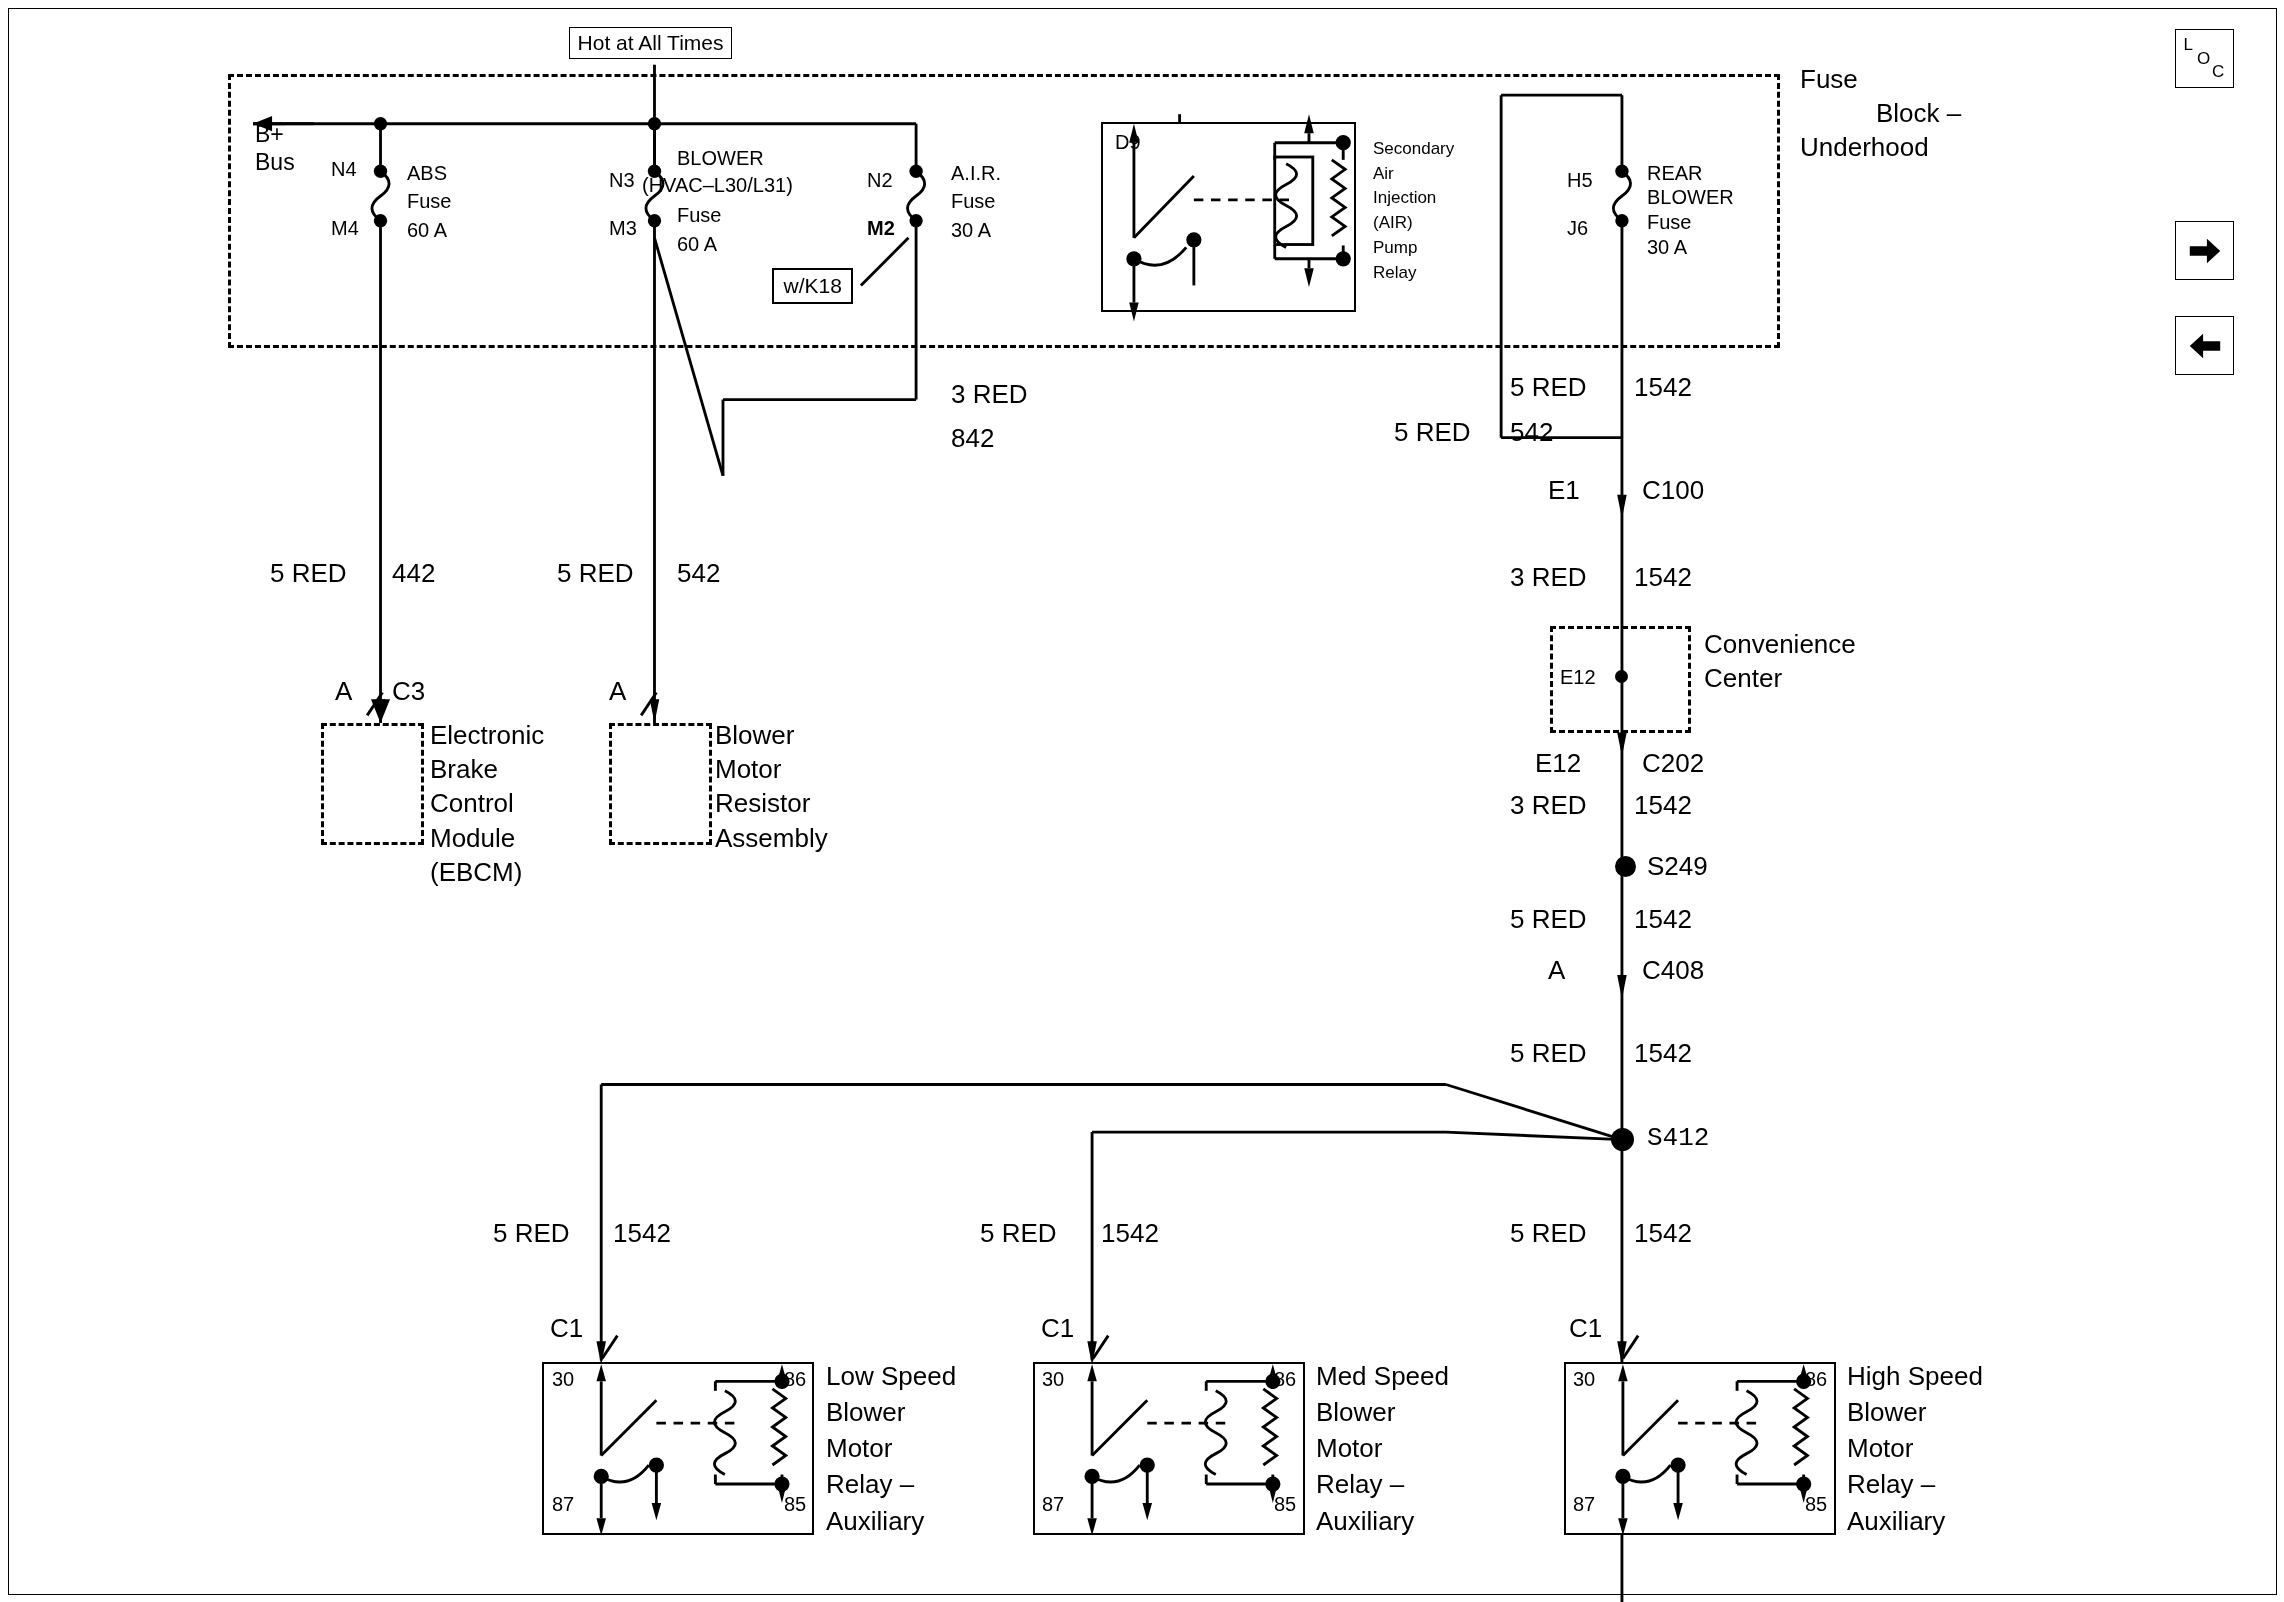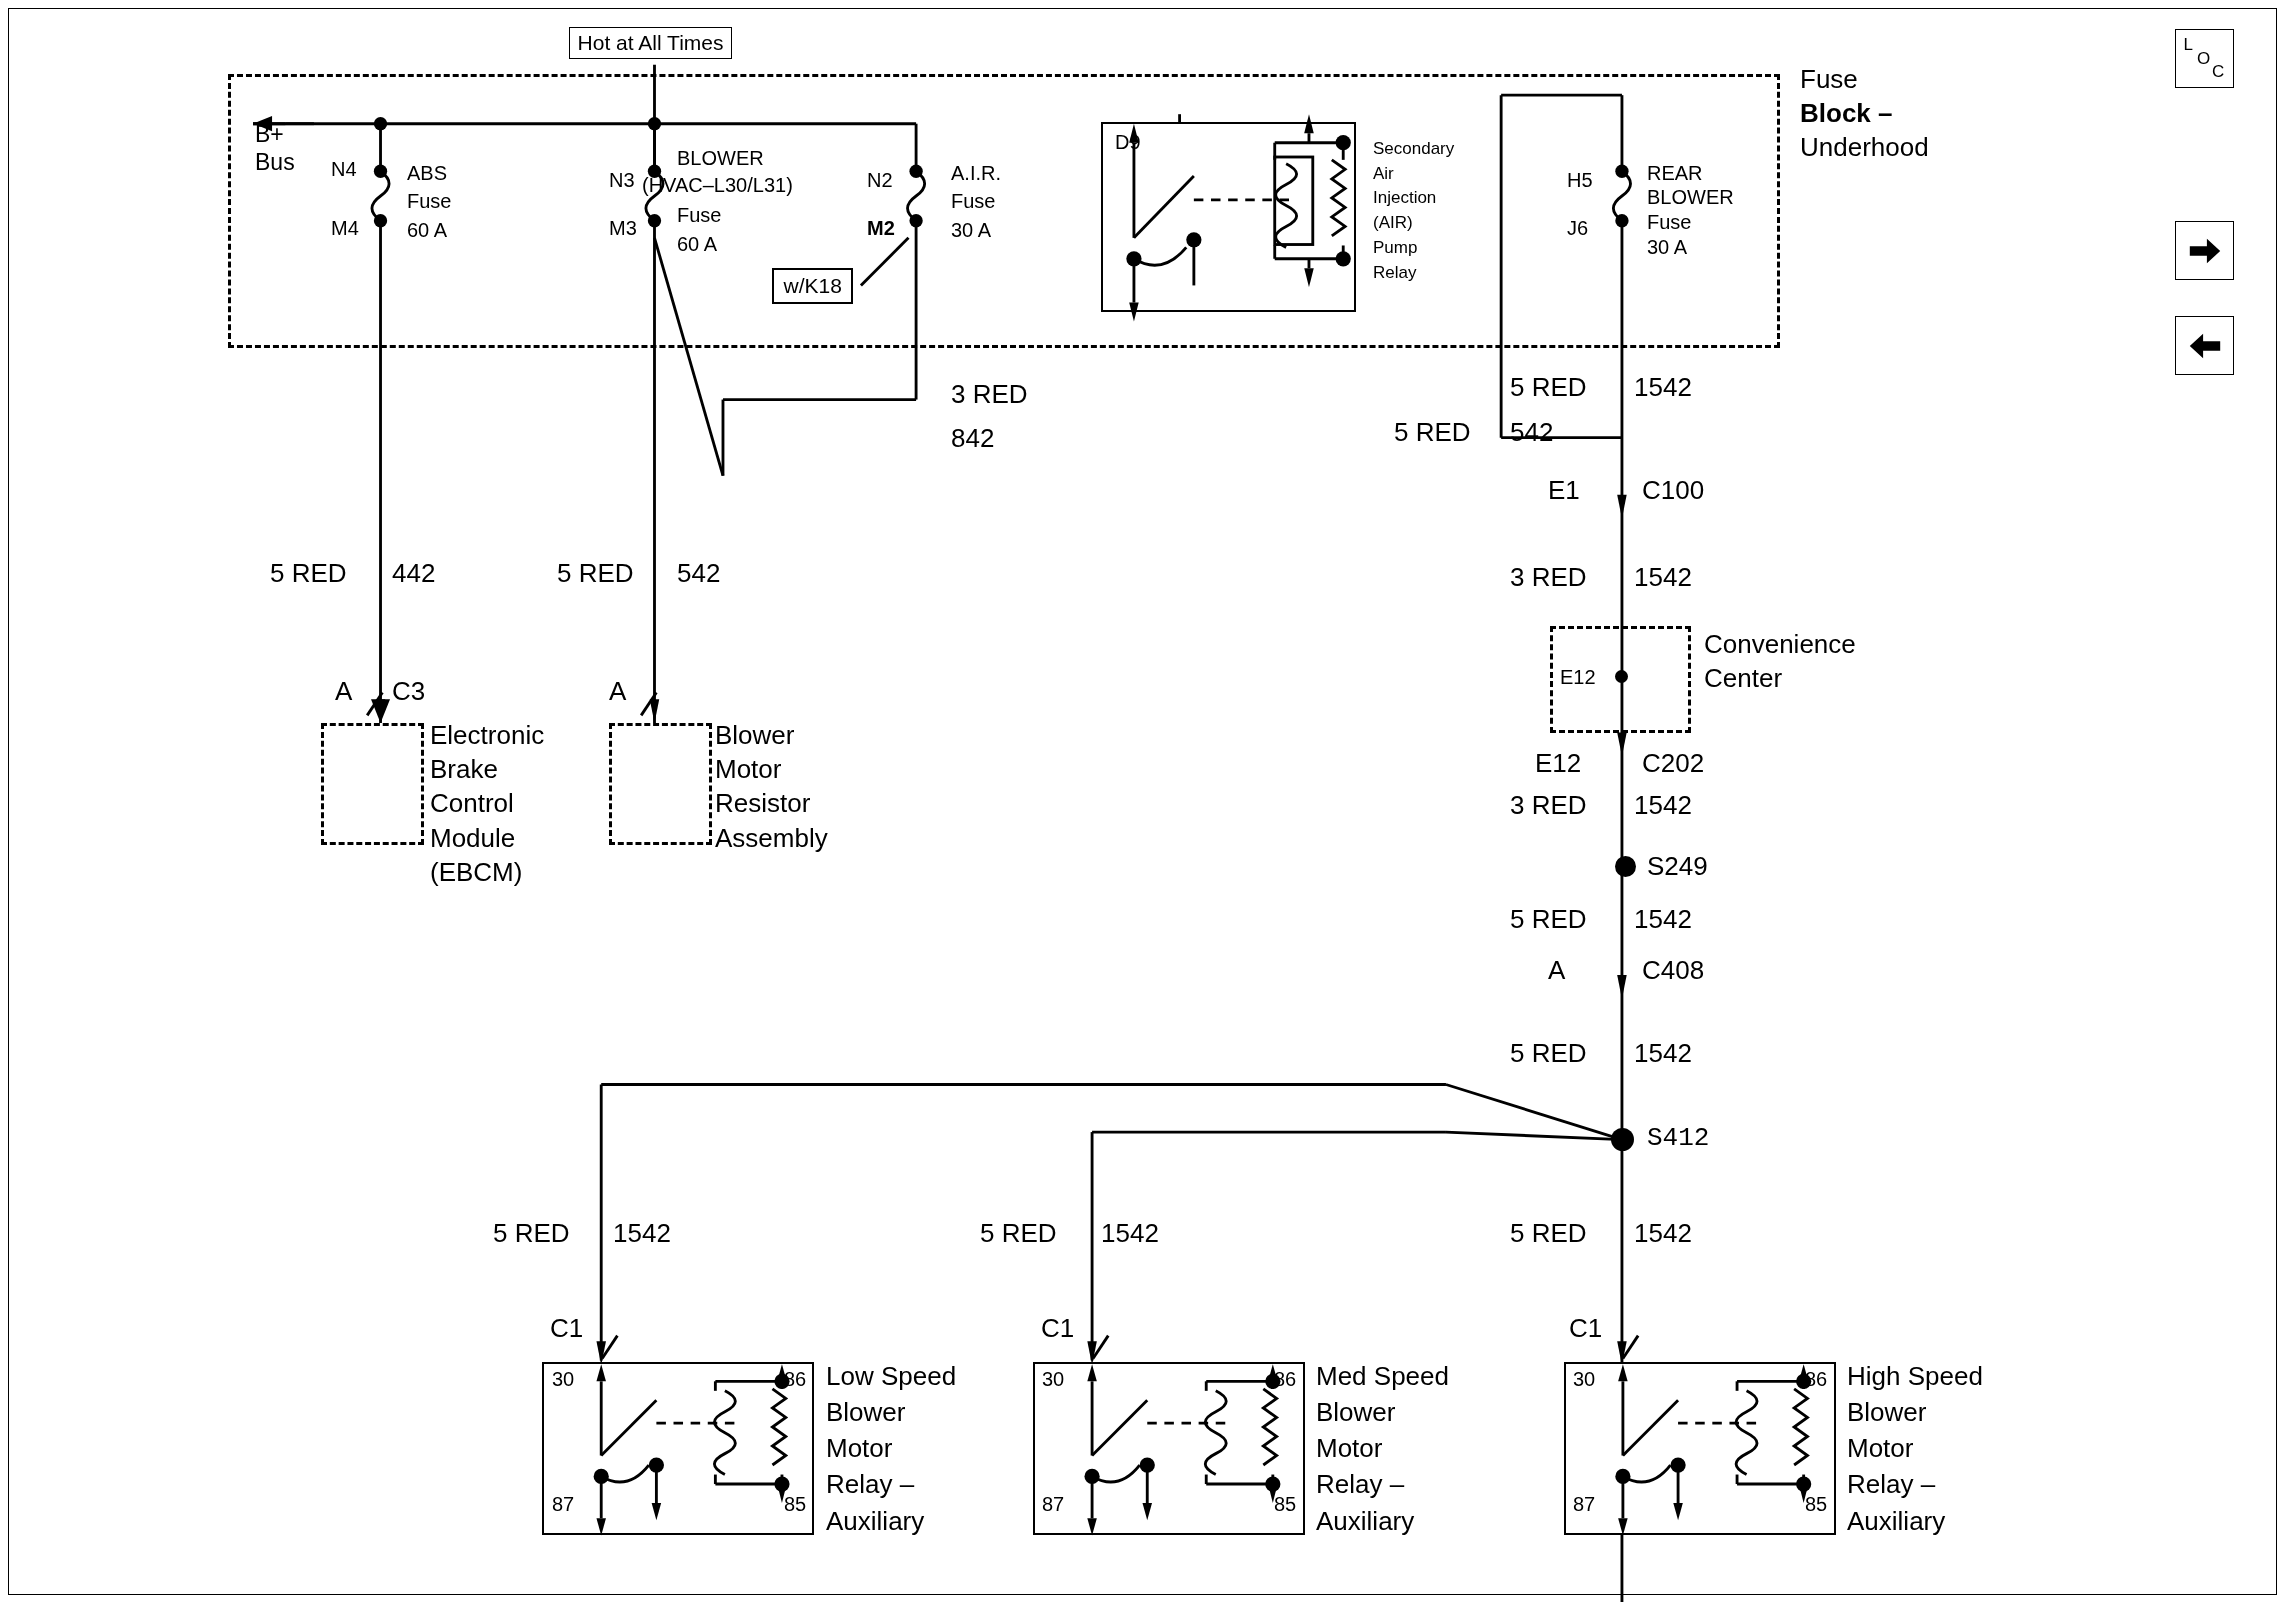--- a/index.html
+++ b/index.html
@@ -44,21 +44,21 @@
     <svg width="38" height="38" viewBox="0 0 40 40" style="position:relative;">
       <polygon points="36,15 18,15 18,7 4,20 18,33 18,25 36,25" fill="#000"></polygon>
     </svg>
   </div>
 
   <div class="hot" style="left:569px;top:27px;">Hot at All Times</div>
 
   <div class="dash-fuse" style="left:228px;top:74px;width:1552px;height:274px;"></div>
 
   <span class="txt t-lg" style="left:1800px;top:65px;">Fuse</span>
-  <span class="txt t-lg" style="left:1800px;top:99px;font-weight:bold;">Block –</span>
+  <span class="txt t-lg" style="left:1876px;top:99px;">Block –</span>
   <span class="txt t-lg" style="left:1800px;top:133px;">Underhood</span>
 
   <svg width="2285" height="1603" viewBox="0 0 2402 1685">
     <g stroke="#000" stroke-width="3" fill="none">
 
       <line x1="688" y1="68" x2="688" y2="186"></line>
 
       <line x1="266" y1="130" x2="963" y2="130"></line>
 
       <line x1="266" y1="130" x2="300" y2="130"></line>

